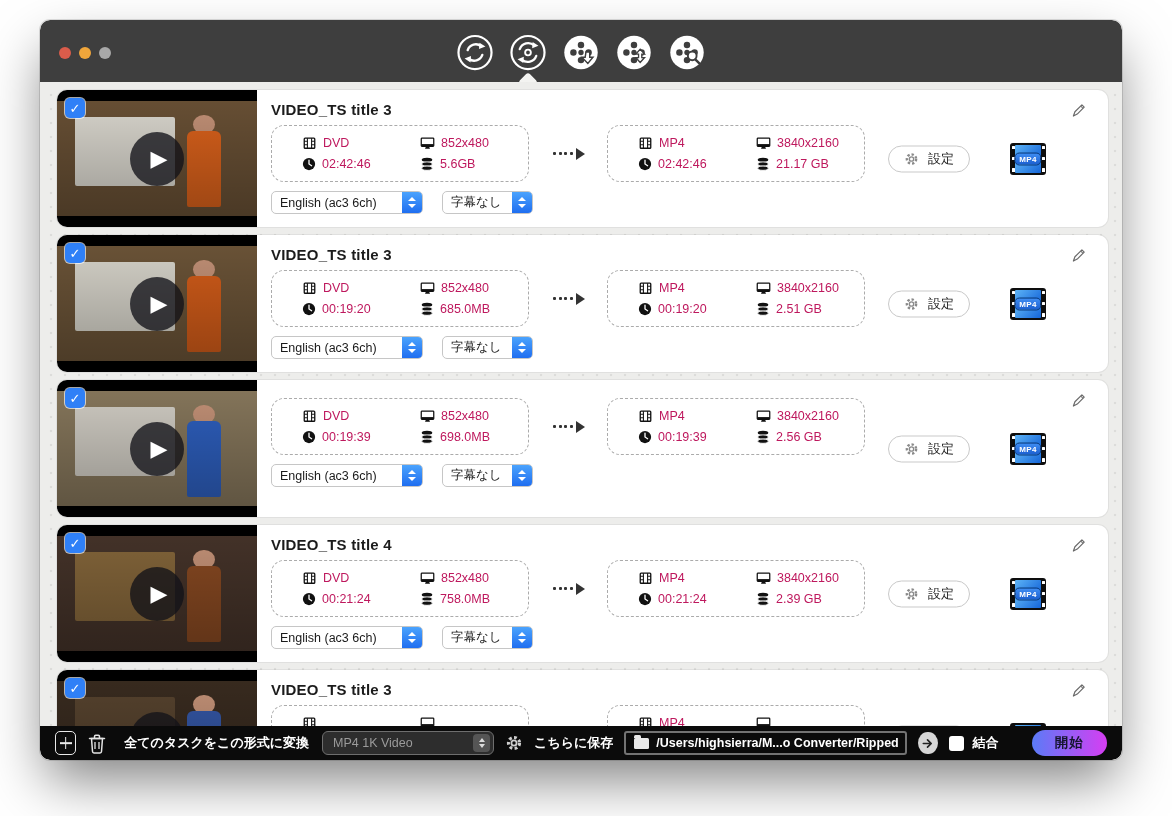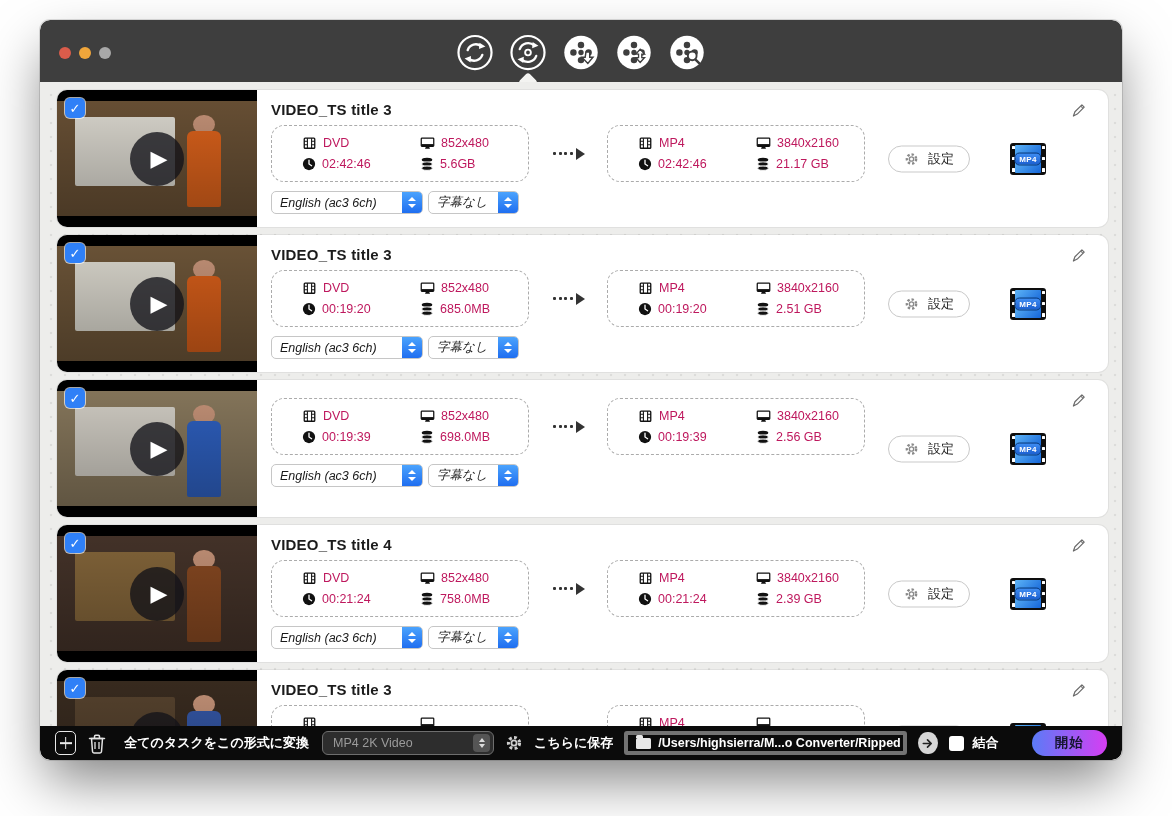--- a/index.html
+++ b/index.html
@@ -89,21 +89,21 @@
     display:grid; grid-template-columns:118px 1fr; align-content:center;
     row-gap:7px; padding:0 8px 0 30px;
   }
   .stat { display:flex; align-items:center; gap:6px; font-size:12.5px; color:#be185d; white-space:nowrap; }
   .stat svg { flex:0 0 auto; }
   .dash-arrow { display:flex; align-items:center; gap:2.5px; margin:0 22px 0 24px; }
   .dash-arrow i { width:3px; height:3px; background:#333; border-radius:1px; }
   .dash-arrow .tri { width:0; height:0; border-left:9px solid #333; border-top:6px solid transparent; border-bottom:6px solid transparent; margin-left:1px; }
 
   
-  .selects { display:flex; gap:5px; margin-top:9px;font-style:italic; }
+  .selects { display:flex; gap:19px; margin-top:9px; }
   .dd {
     height:23px; background:#fff; border:1px solid #c6c6c6; border-radius:5px;
     display:flex; align-items:center; cursor:pointer; overflow:hidden;
   }
   .dd-audio { width:152px; } .dd-sub { width:91px; }
   .dd-label { flex:1; font-size:12.5px; color:#1a1a1a; padding:0 6px 0 8px; white-space:nowrap; overflow:hidden; }
   .dd-step {
     width:20px; align-self:stretch; background:linear-gradient(#4ba3fd,#1f6ef0);
     display:flex; flex-direction:column; align-items:center; justify-content:center; gap:2.5px;
   }
@@ -148,21 +148,21 @@
   .bb-select {
     width:196px; height:24px; background:#2d2d2d; border:1px solid #6e6e6e; border-radius:6px;
     display:flex; align-items:center; cursor:pointer; margin-left:2px;
   }
   .bb-select .val { flex:1; color:#9b9b9b; font-size:12.5px; padding-left:10px; white-space:nowrap; }
   .bb-select .step { width:17px; height:18px; margin-right:3px; background:#555; border-radius:4px;
     display:flex; flex-direction:column; align-items:center; justify-content:center; gap:2px; }
   .bb-select .cu { width:0;height:0;border-left:3.5px solid transparent;border-right:3.5px solid transparent;border-bottom:4px solid #ddd; }
   .bb-select .cd { width:0;height:0;border-left:3.5px solid transparent;border-right:3.5px solid transparent;border-top:4px solid #ddd; }
   .path-field {
-    height:24px; width:283px; border:4px solid #737373; border-radius:3px;
+    height:24px; width:283px; border:2px solid #737373; border-radius:3px;
     display:flex; align-items:center; gap:7px; padding:0 8px; cursor:text; background:transparent;
   }
   .folder-ic { width:15px; height:11px; position:relative; background:#e8e8e8; border-radius:1.5px; flex:0 0 auto; }
   .folder-ic::before { content:""; position:absolute; top:-3px; left:0; width:7px; height:3px; background:#e8e8e8; border-radius:1.5px 1.5px 0 0; }
   .path-text { color:#fff; font-size:12.5px; font-weight:bold; white-space:nowrap; }
   .go-btn { width:22px; height:22px; border-radius:50%; background:#d6d6d6; border:none; cursor:pointer;
     display:flex; align-items:center; justify-content:center; }
   .merge-group { margin-left:auto; display:flex; align-items:center; gap:9px; }
   .merge-check { width:15px; height:15px; background:#fff; border-radius:3px; border:none; cursor:pointer; }
   .start-btn {
@@ -927,21 +927,21 @@
       <button class="bb-iconbtn">
         <svg width="20" height="22" viewBox="0 0 20 22">
             <path d="M4.5 6.5 h11 l-1 13 a1.5 1.5 0 0 1 -1.5 1.4 h-6 a1.5 1.5 0 0 1 -1.5 -1.4 z" fill="none" stroke="#e3e3e3" stroke-width="1.5"></path>
             <path d="M2.5 6.5 h15" stroke="#e3e3e3" stroke-width="1.5" stroke-linecap="round"></path>
             <path d="M7.5 6 v-1.6 a1.2 1.2 0 0 1 1.2-1.2 h2.6 a1.2 1.2 0 0 1 1.2 1.2 V6" fill="none" stroke="#e3e3e3" stroke-width="1.5"></path>
             <path d="M8 10 v7 M12 10 v7" stroke="#e3e3e3" stroke-width="1.3"></path>
           </svg>
       </button>
       <span class="bb-label" style="margin-left:6px;">全てのタスクをこの形式に変換</span>
       <div class="bb-select">
-        <span class="val">MP4 2K Video</span>
+        <span class="val">MP4 1K Video</span>
         <span class="step">
             <i class="cu"></i>
             <i class="cd"></i>
           </span>
       </div>
       <button class="bb-iconbtn">
         <svg width="18" height="18" viewBox="0 0 20 20">
             <circle cx="10" cy="10" r="6.2" fill="none" stroke="#cfcfcf" stroke-width="3.4" stroke-dasharray="3.1 2.6"></circle>
             <circle cx="10" cy="10" r="2.9" fill="none" stroke="#cfcfcf" stroke-width="2"></circle>
           </svg>

